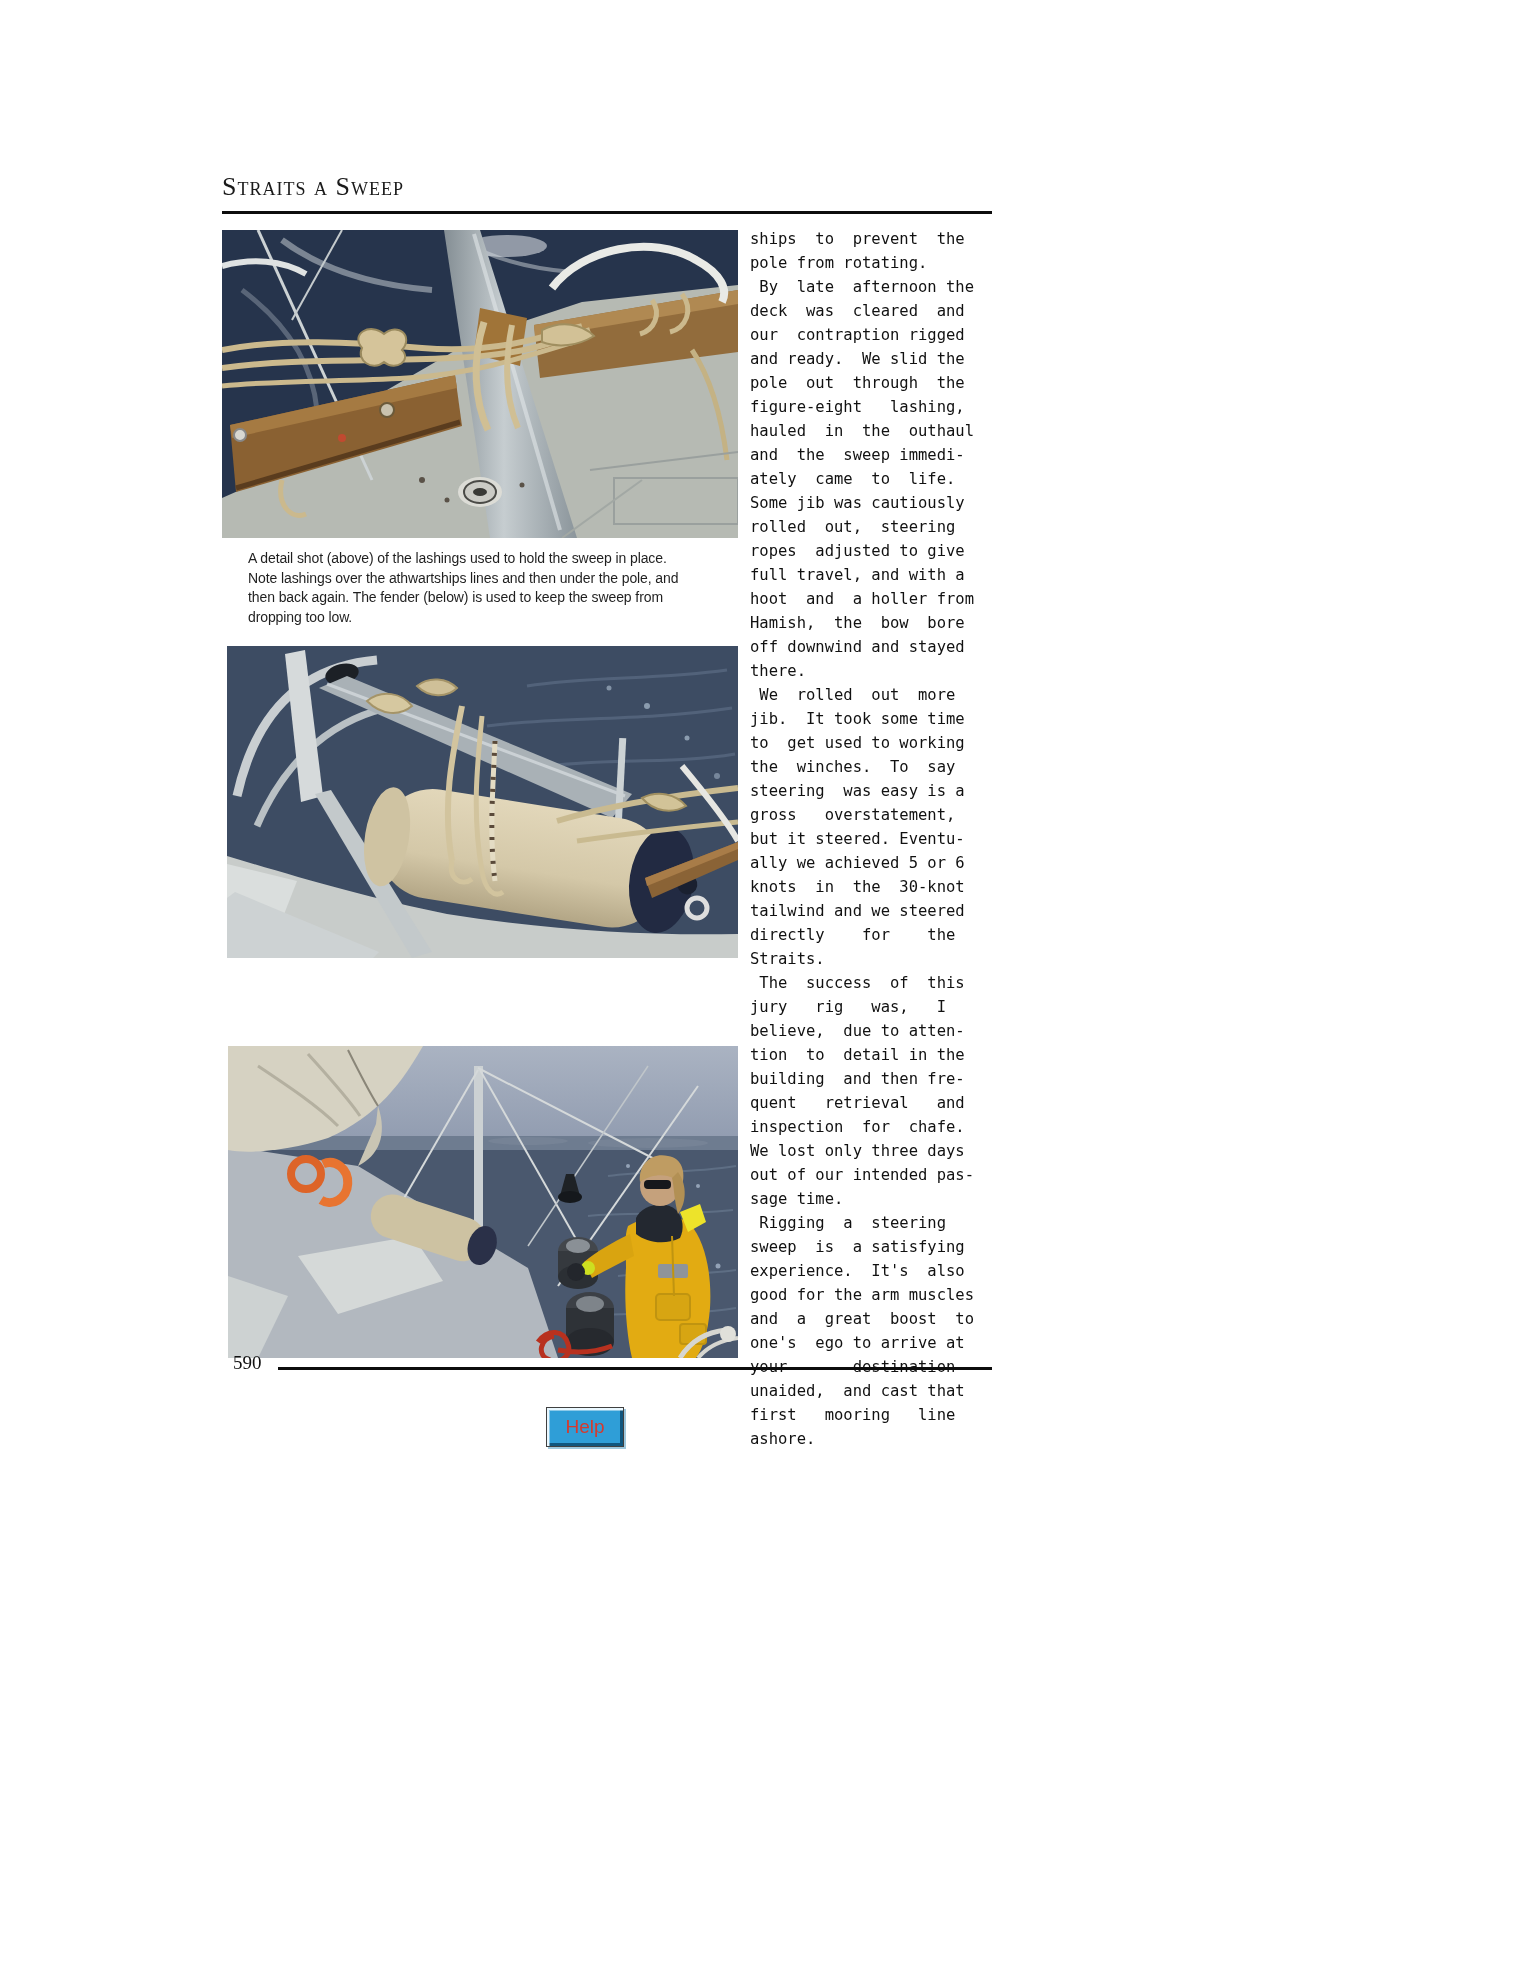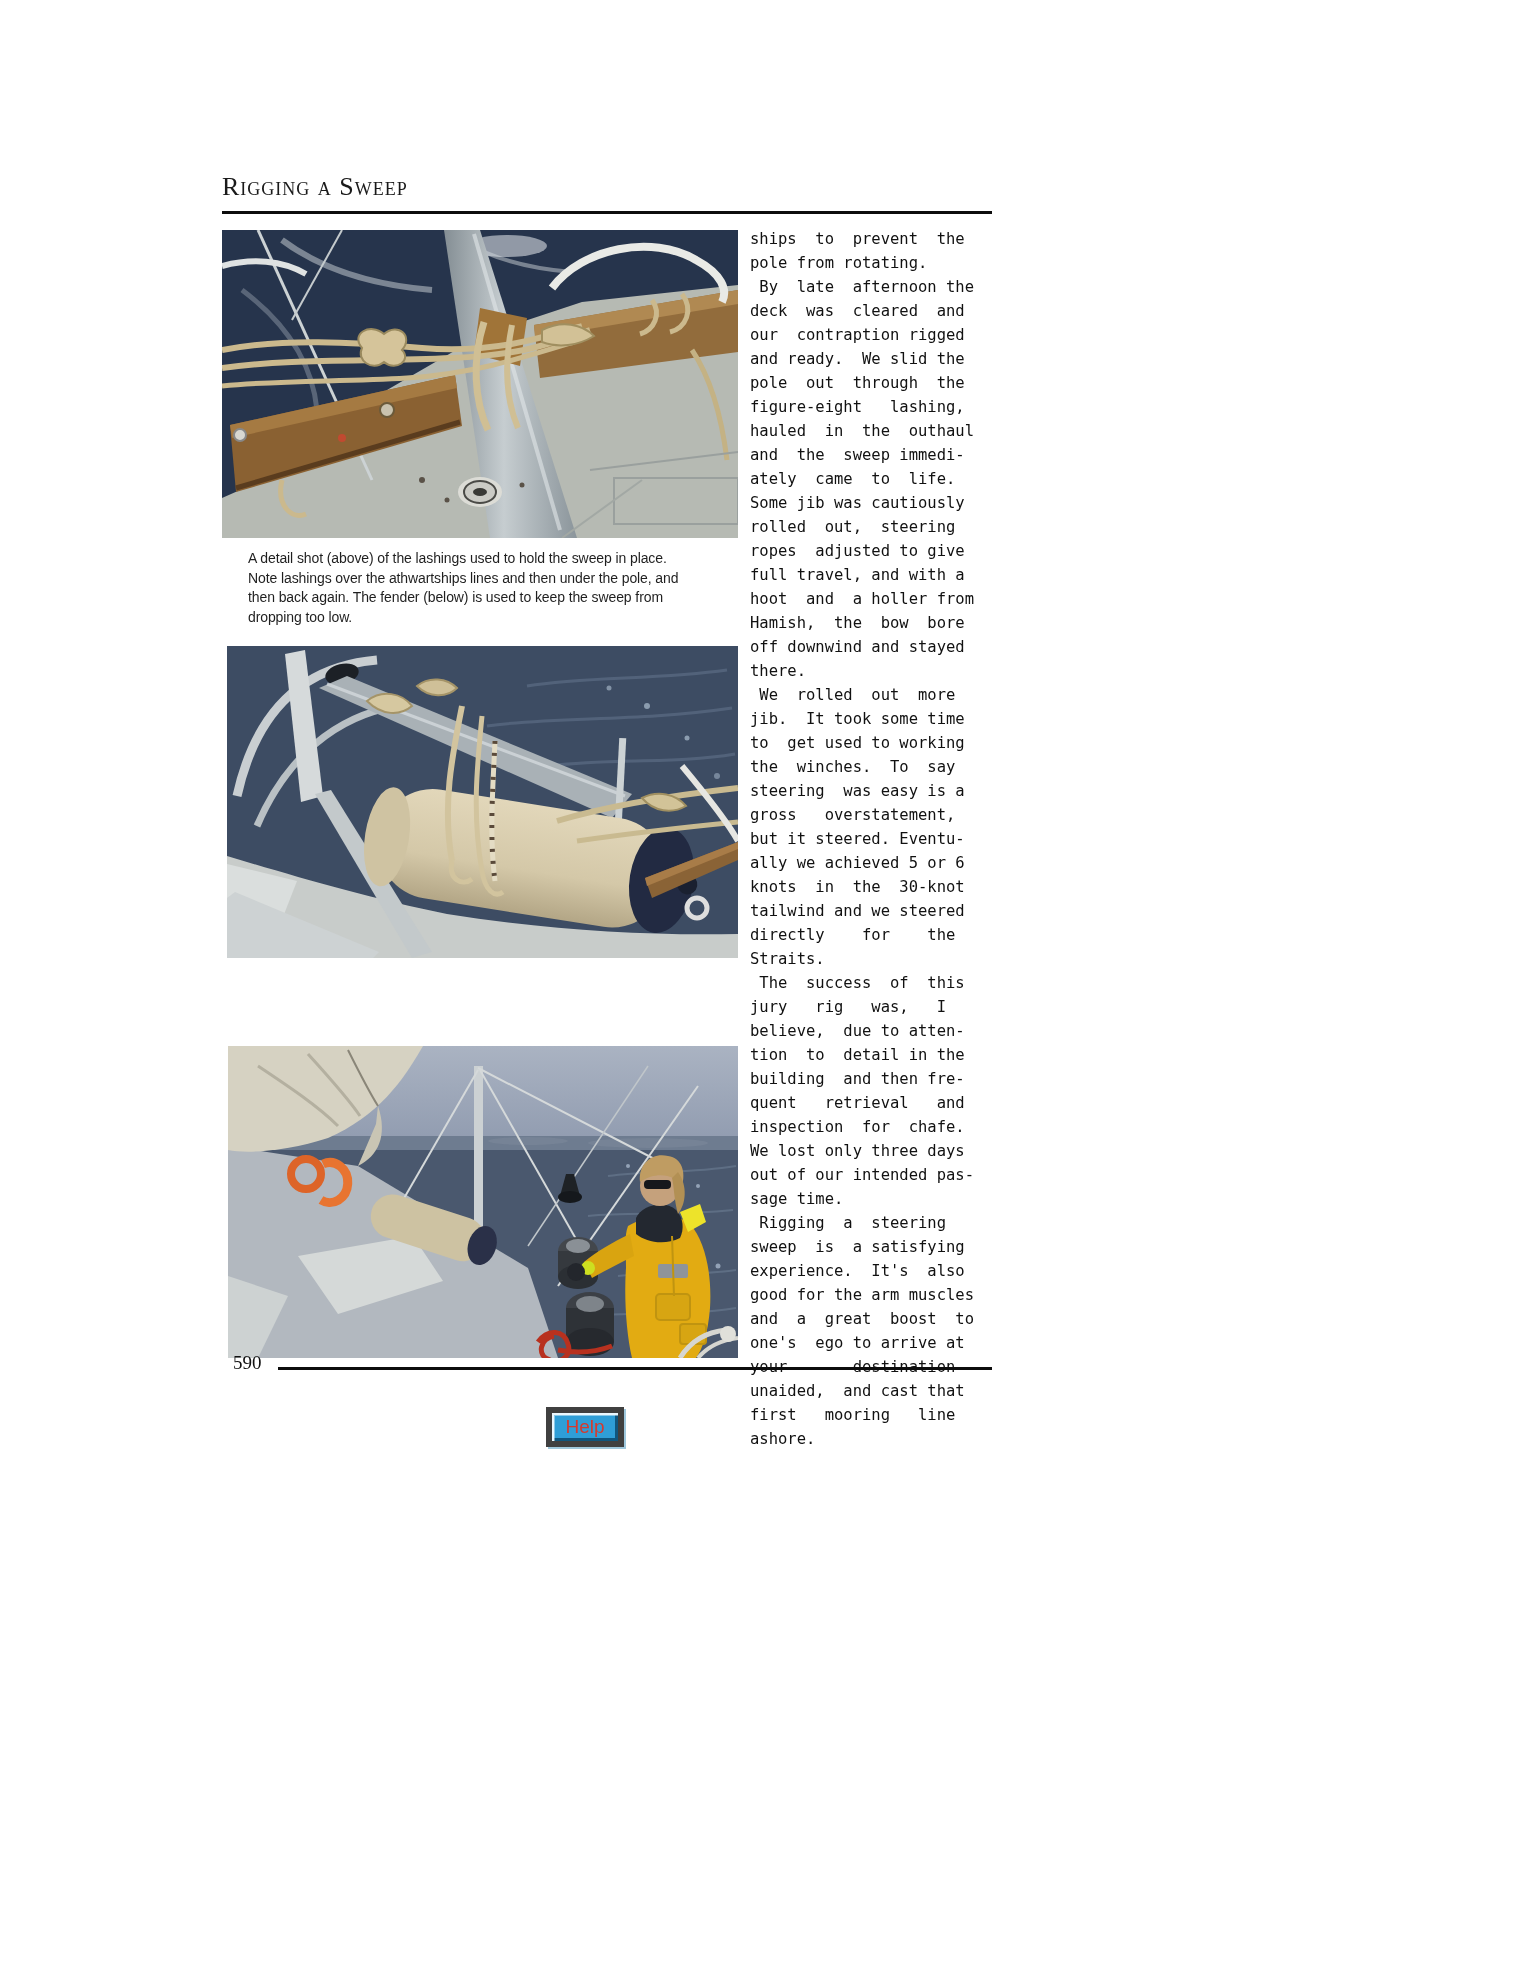--- a/index.html
+++ b/index.html
@@ -18,32 +18,32 @@
   .caption{position:absolute;font-family:"Liberation Sans",sans-serif;font-size:14px;
            line-height:19.6px;color:#1f1f1f;white-space:pre-line;letter-spacing:-0.1px;}
   .cap1{left:233px;top:549px;margin-left:15px;}
   .cap2{left:229px;top:969px;}
   .article{position:absolute;left:750px;top:227px;margin:0;
            font-family:"DejaVu Sans Mono",monospace;font-size:15.5px;line-height:24px;
            color:#111;white-space:pre;}
   .pageno{position:absolute;left:233px;top:1352px;font-family:"Liberation Serif",serif;
           font-size:19px;color:#111;}
   .help-btn{position:absolute;left:546px;top:1407px;width:78px;height:40px;
-            background:#2f9ed7;border:6px solid #404040;box-sizing:border-box;
+            background:#2f9ed7;border:1px solid #404040;box-sizing:border-box;
             box-shadow:inset 2px 2px 0 #eaf8ff,inset 3px 3px 0 rgba(255,255,255,.45),
                        inset -3px -3px 0 #10567e,2px 2px 0 #9fc8dd;
             color:#d63a2e;font-family:"Liberation Sans",sans-serif;font-size:19px;
             display:flex;align-items:center;justify-content:center;cursor:pointer;padding:0;}
 </style>
 </head>
 <body>
 
 <div class="page">
 
-  <div class="title">Rigging a Sweep</div>
+  <div class="title">Straits a Sweep</div>
   <div class="rule rule-top"></div>
 
   <figure class="photo1" aria-label="Detail of lashings holding the sweep pole over wooden chocks on deck">
     <svg width="516" height="308" viewBox="0 0 516 308">
       <defs>
         <linearGradient id="p1pole" x1="0" y1="0" x2="1" y2="0">
           <stop offset="0" stop-color="#848e94"></stop>
             <stop offset="0.45" stop-color="#c6cdd0"></stop>
             <stop offset="1" stop-color="#8b959b"></stop>
         </linearGradient>

